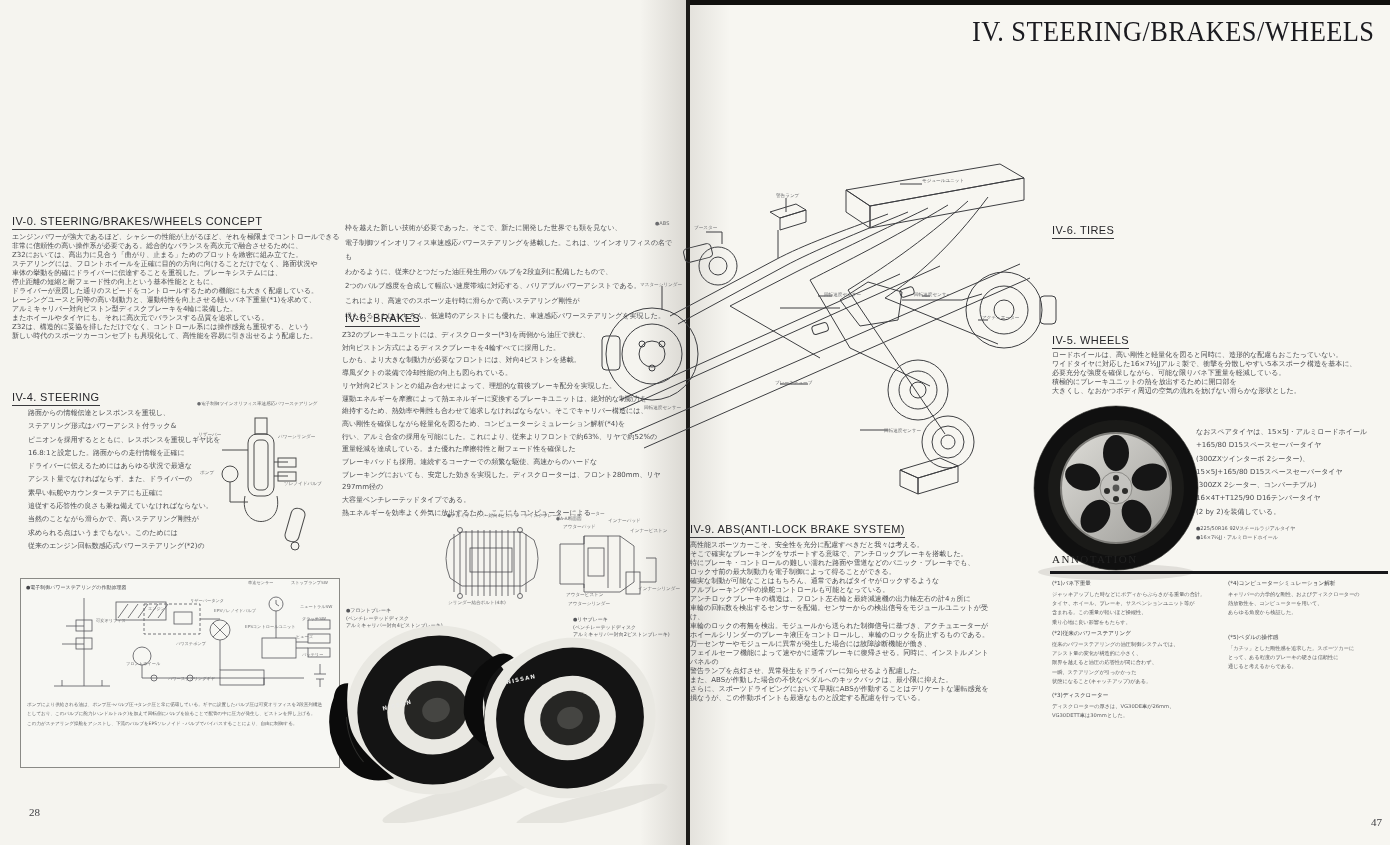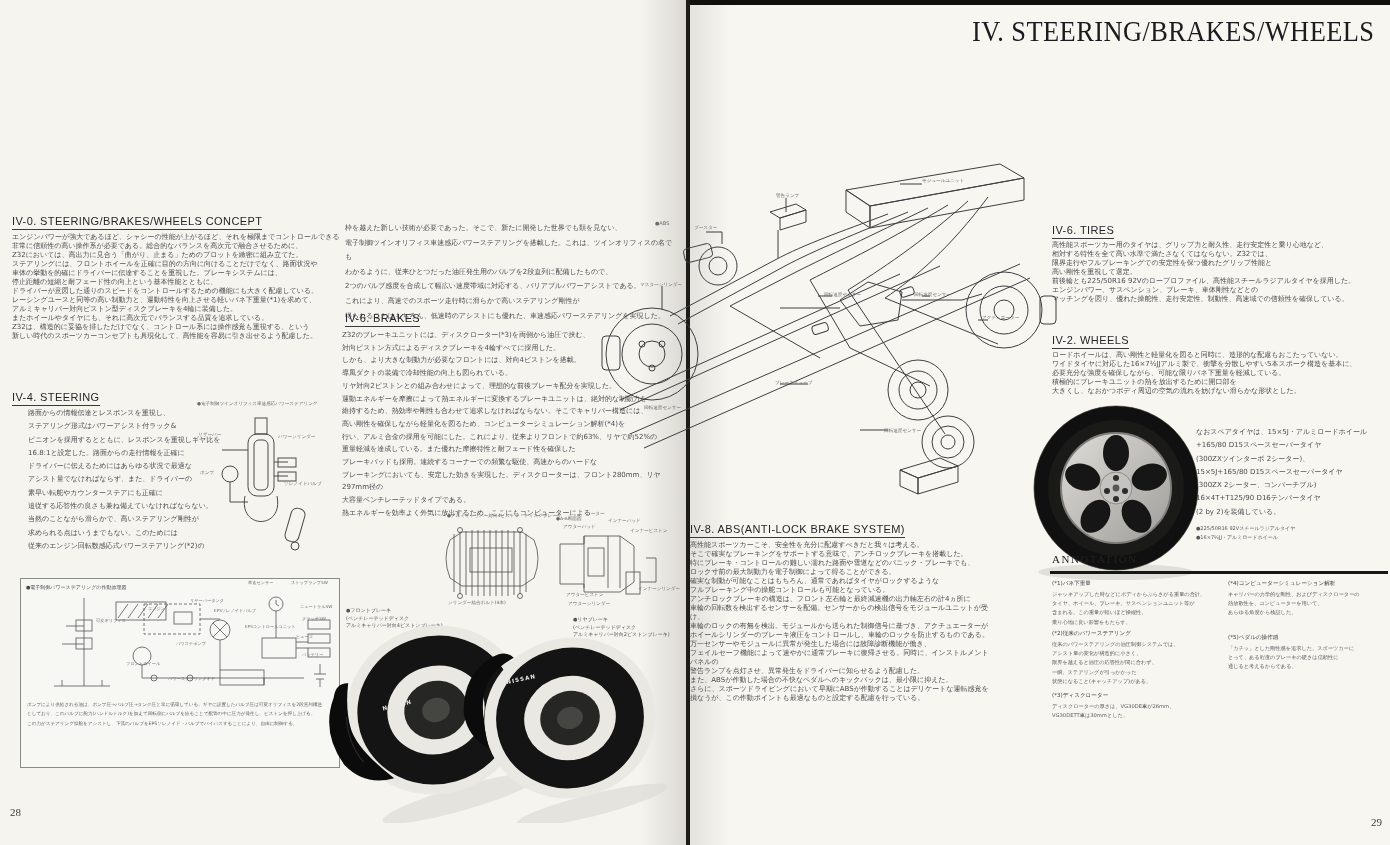--- a/index.html
+++ b/index.html
@@ -21,21 +21,21 @@
   .para{position:absolute;font-size:7px;line-height:9px;color:#4b4c50;white-space:pre-line;}
   .lh13{line-height:13.3px;} .lh14{line-height:14.6px;} .lh127{line-height:12.7px;}
   .cap{position:absolute;font-size:5px;line-height:7.5px;color:#55565a;white-space:pre-line;}
   .lbl{position:absolute;font-size:4.6px;color:#6a6b6e;white-space:nowrap;}
   .fn-block{position:absolute;width:172px;}
   .fn-t{font-size:5.6px;color:#3e3f43;margin-bottom:2px;}
   .fn-b{font-size:5.2px;line-height:9.2px;color:#5a5b5e;white-space:pre-line;}
   .ann-h{position:absolute;font-family:"Liberation Serif","DejaVu Serif",serif;font-size:11px;
      letter-spacing:1.5px;color:#222;}
   .ann-rule{position:absolute;left:1050px;top:571px;width:338px;height:3px;background:#17171a;}
-  .pnum{position:absolute;font-family:"Liberation Serif","DejaVu Serif",serif;font-size:11px;color:#3c3c40;}
+  .pnum{position:absolute;font-family:"Liberation Serif","DejaVu Serif",serif;font-size:11px;color:#3c3c40;margin-left:19px;}
   svg{position:absolute;}
   .box{position:absolute;border:1px solid #8a8a86;background:rgba(255,255,255,.25);}
   .nissan{position:absolute;font-size:5.5px;color:#e8e8e6;letter-spacing:1.2px;font-weight:bold;}
 </style>
 </head>
 <body>
 
 <div id="spread">
   <div class="page-left"></div>
   <div class="page-right"></div>
@@ -271,48 +271,41 @@
   <span class="lbl" style="left:694px;top:225px">ブースター</span>
   <span class="lbl" style="left:640px;top:282px">マスターシリンダー</span>
   <span class="lbl" style="left:824px;top:292px">回転速度センサー</span>
   <span class="lbl" style="left:914px;top:292px">回転速度センサー</span>
   <span class="lbl" style="left:982px;top:315px">アクチュエーター</span>
   <span class="lbl" style="left:775px;top:380px">ブレーキチューブ</span>
   <span class="lbl" style="left:644px;top:405px">回転速度センサー</span>
   <span class="lbl" style="left:884px;top:428px">回転速度センサー</span>
 
 
-  <div class="h" style="left:690px;top:523px">IV-8. ABS(ANTI-LOCK BRAKE SYSTEM)</div>
+  <div class="h" style="left:690px;top:523px">IV-9. ABS(ANTI-LOCK BRAKE SYSTEM)</div>
   <div class="para" style="left:690px;top:541px;width:300px">高性能スポーツカーこそ、安全性を充分に配慮すべきだと我々は考える。
 そこで確実なブレーキングをサポートする意味で、アンチロックブレーキを搭載した。
 特にブレーキ・コントロールの難しい濡れた路面や雪道などのパニック・ブレーキでも、
 ロック寸前の最大制動力を電子制御によって得ることができる。
 確実な制動が可能なことはもちろん、通常であればタイヤがロックするような
 フルブレーキング中の操舵コントロールも可能となっている。
 アンチロックブレーキの構造は、フロント左右輪と最終減速機の出力軸左右の計4ヵ所に
 車輪の回転数を検出するセンサーを配備。センサーからの検出信号をモジュールユニットが受け、
 車輪のロックの有無を検出。モジュールから送られた制御信号に基づき、アクチュエーターが
 ホイールシリンダーのブレーキ液圧をコントロールし、車輪のロックを防止するものである。
 万一センサーやモジュールに異常が発生した場合には故障診断機能が働き、
 フェイルセーフ機能によって速やかに通常ブレーキに復帰させる。同時に、インストルメントパネルの
 警告ランプを点灯させ、異常発生をドライバーに知らせるよう配慮した。
 また、ABSが作動した場合の不快なペダルへのキックバックは、最小限に抑えた。
 さらに、スポーツドライビングにおいて早期にABSが作動することはデリケートな運転感覚を
 損なうが、この作動ポイントも最適なものと設定する配慮を行っている。</div>
 
   <div class="h" style="left:1052px;top:224px">IV-6. TIRES</div>
-  <div class="para" style="left:1052px;top:241px;width:336px">高性能スポーツカー用のタイヤは、グリップ力と耐久性、走行安定性と乗り心地など、
-相対する特性を全て高い水準で満たさなくてはならない。Z32では、
-限界走行やフルブレーキングでの安定性を保つ優れたグリップ性能と
-高い剛性を重視して選定。
-前後輪とも225/50R16 92Vのロープロファイル、高性能スチールラジアルタイヤを採用した。
-エンジンパワー、サスペンション、ブレーキ、車体剛性などとの
-マッチングを図り、優れた操舵性、走行安定性、制動性、高速域での信頼性を確保している。</div>
-
-  <div class="h" style="left:1052px;top:334px">IV-2. WHEELS</div>
+
+  <div class="h" style="left:1052px;top:334px">IV-5. WHEELS</div>
   <div class="para" style="left:1052px;top:351px;width:336px">ロードホイールは、高い剛性と軽量化を図ると同時に、造形的な配慮もおこたっていない。
 ワイドタイヤに対応した16×7½JJアルミ製で、衝撃を分散しやすい5本スポーク構造を基本に、
 必要充分な強度を確保しながら、可能な限りバネ下重量を軽減している。
 積極的にブレーキユニットの熱を放出するために開口部を
 大きくし、なおかつボディ周辺の空気の流れを妨げない滑らかな形状とした。</div>
   <div class="para lh13" style="left:1196px;top:426px;width:195px">なおスペアタイヤは、15×5J・アルミロードホイール
 +165/80 D15スペースセーバータイヤ
 (300ZXツインターボ 2シーター)、
 15×5J+165/80 D15スペースセーバータイヤ
 (300ZX 2シーター、コンバーチブル)
@@ -378,14 +371,14 @@
 あらゆる角度から検証した。</div>
   </div>
   <div class="fn-block" style="left:1228px;top:634px;width:162px">
     <div class="fn-t">(*5)ペダルの操作感</div>
     <div class="fn-b">「カチッ」とした剛性感を追求した。スポーツカーに
 とって、ある程度のブレーキの硬さは信頼性に
 通じると考えるからである。</div>
   </div>
 
   <div class="pnum" style="left:10px;top:806px">28</div>
-  <div class="pnum" style="right:8px;top:816px">29</div>
+  <div class="pnum" style="right:8px;top:816px">47</div>
 </div>
 
 </body></html>

